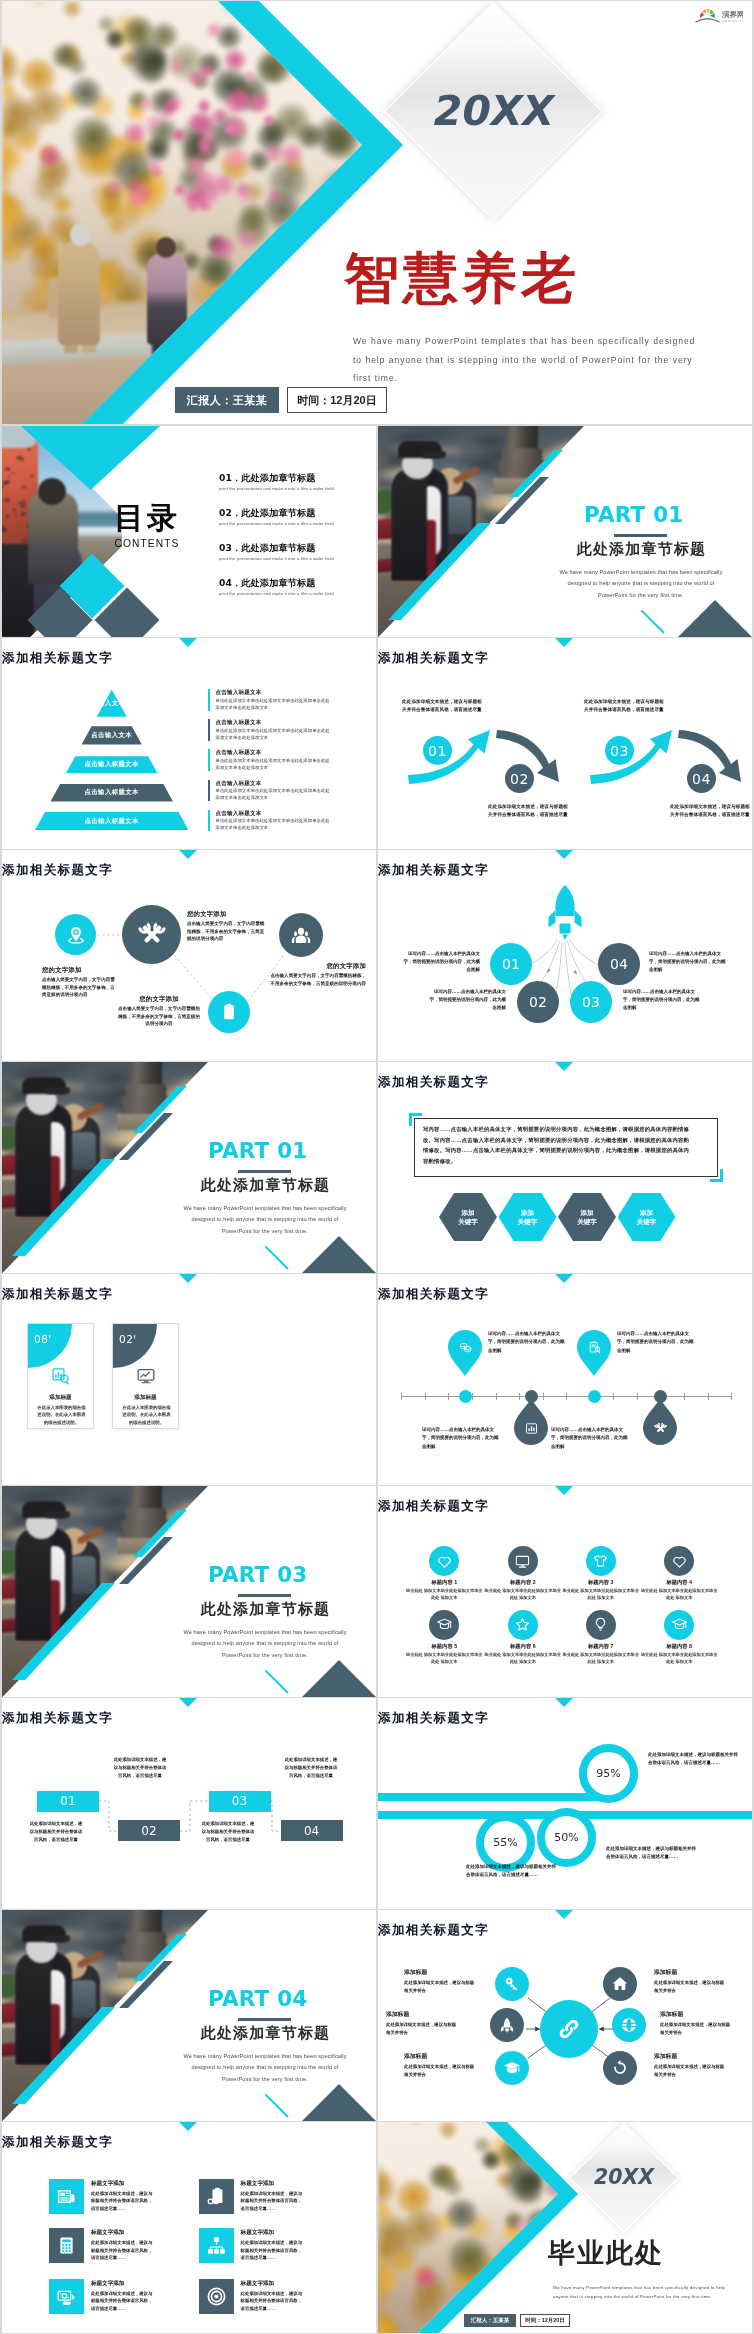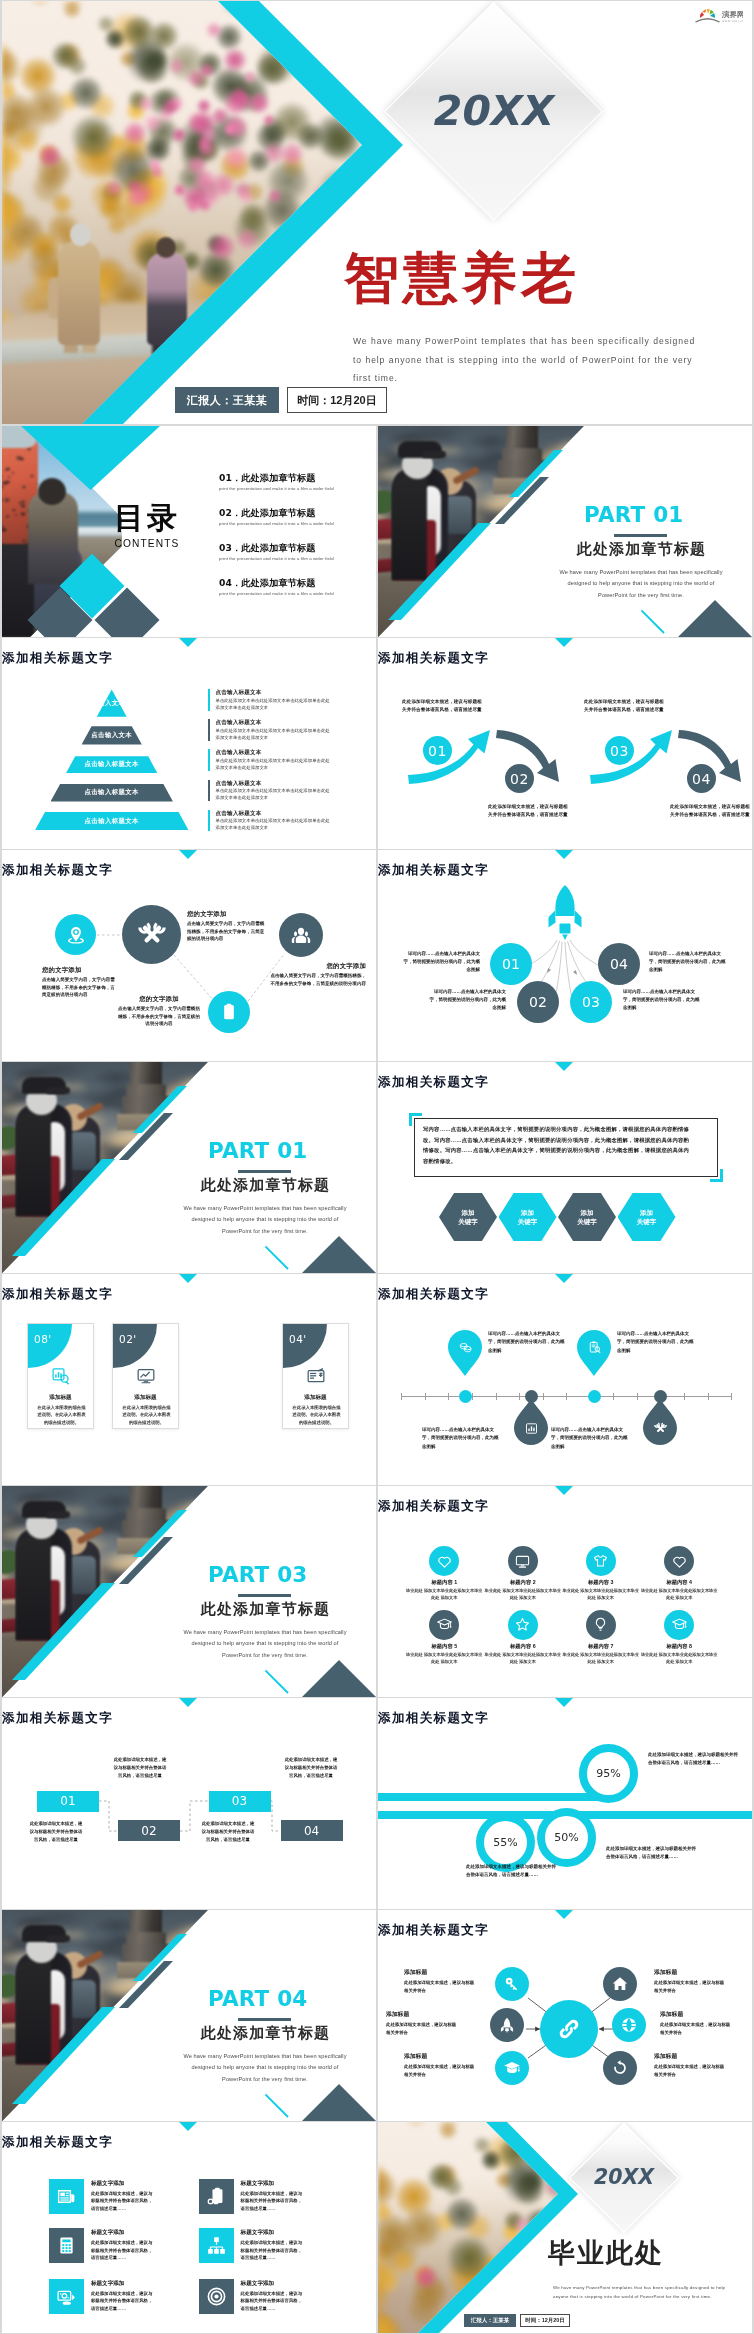--- a/index.html
+++ b/index.html
@@ -909,36 +909,20 @@
           <svg class="ic " width="20" height="20" viewBox="0 0 24 24" fill="#47606e" style="color:#47606e">
             <rect x="2.6" y="4.3" width="18.8" height="12.6" rx="1.4" fill="none" stroke="currentColor" stroke-width="1.5"></rect>
             <path d="M5.8 13.4 9 10l2.6 2.2 4.3-4.7" fill="none" stroke="currentColor" stroke-width="1.5" stroke-linecap="round" stroke-linejoin="round"></path>
             <rect x="9.3" y="18.2" width="5.4" height="1.4"></rect>
             <rect x="6.6" y="19.4" width="10.8" height="1.4" rx="0.7"></rect>
           </svg>
         </div>
     <div class="h">添加标题</div>
     <div class="b">在此录入本图表的综合描述说明。在此录入本图表的综合描述说明。</div>
   </div>
-  <div class="cd" style="left:280px">
-    <div class="blob" style="background:#47606e"></div>
-    <div class="num">04'</div>
-    <div class="ico">
-          <svg class="ic " width="20" height="20" viewBox="0 0 24 24" fill="#47606e" style="color:#47606e">
-            <rect x="2.6" y="5.6" width="18.8" height="13.2" rx="1.2" fill="none" stroke="currentColor" stroke-width="1.5"></rect>
-            <rect x="4.8" y="8.2" width="7.4" height="1.5"></rect>
-            <rect x="4.8" y="11" width="7.4" height="1.5"></rect>
-            <rect x="4.8" y="13.8" width="4.8" height="1.5"></rect>
-            <path d="M16.6 8.1h3.2v1.5h-1.3v.9h1.3v1.5h-1.3v1.2h-1.6v-1.2h-1.3v-1.5h1.3v-.9h-1.3z"></path>
-            <path d="M14.3 5 20 2.4l.8 1.6-5.7 2.6z"></path>
-          </svg>
-        </div>
-    <div class="h">添加标题</div>
-    <div class="b">在此录入本图表的综合描述说明。在此录入本图表的综合描述说明。</div>
-  </div>
 </div>
 
 <div class="slide cR r6">
   <div class="hd-tri"></div>
   <div class="hd-ttl">添加相关标题文字</div>
   <div class="tl-axis" style="left:23px;top:122.3px;width:330px"></div>
   <div class="tl-tick" style="left:23.2px;top:118.8px"></div>
       <div class="tl-tick" style="left:46.8px;top:118.8px"></div>
       <div class="tl-tick" style="left:70.3px;top:118.8px"></div>
       <div class="tl-tick" style="left:93.9px;top:118.8px"></div>

